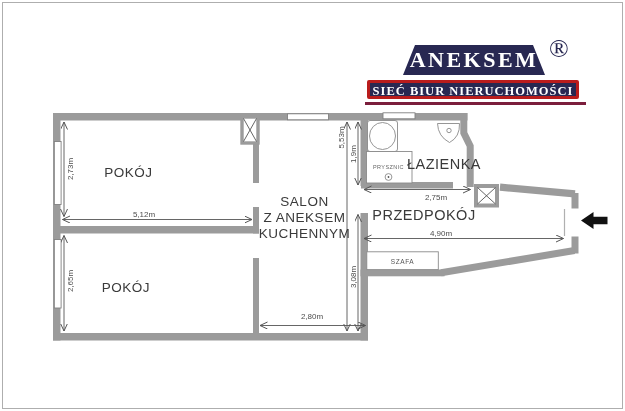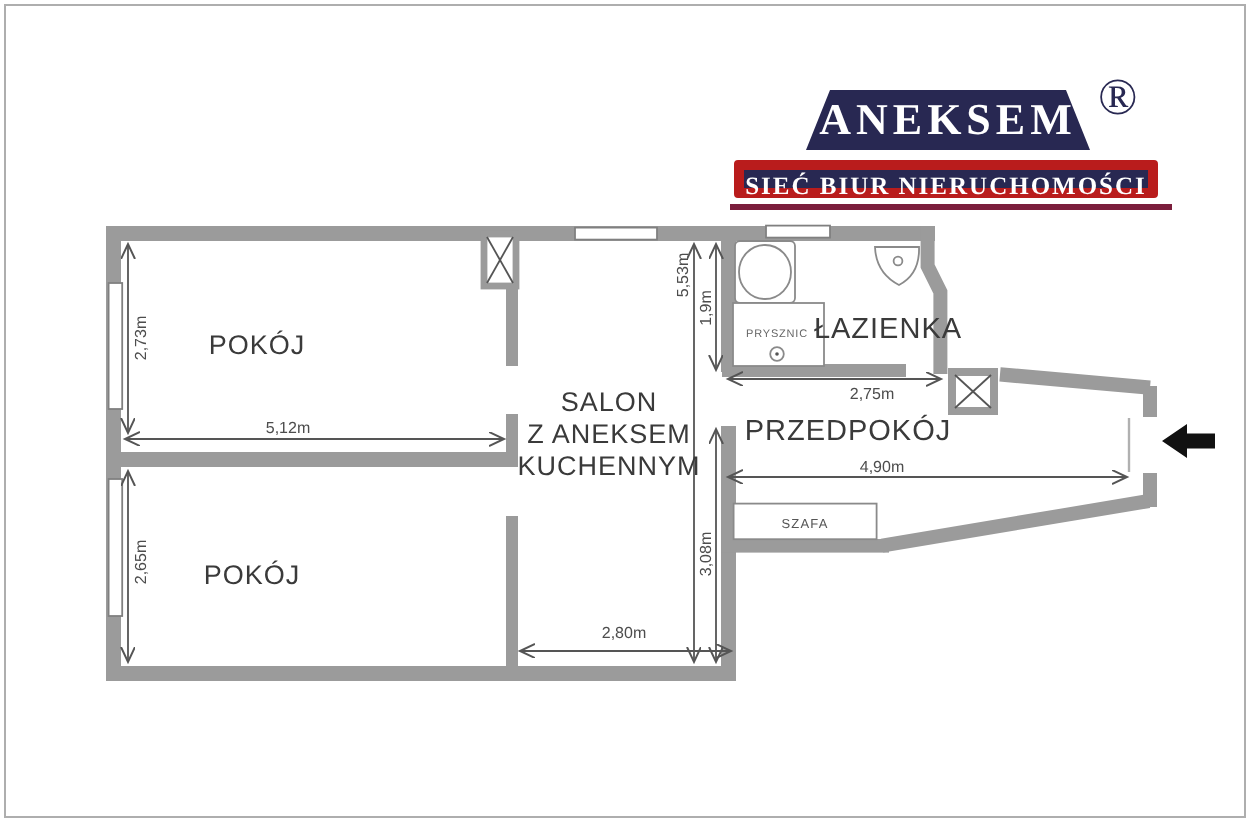--- a/index.html
+++ b/index.html
@@ -9,21 +9,21 @@
          border:1px solid #aeaeae;pointer-events:none;}
 
   
   .logo-banner{position:absolute;left:403px;top:45px;width:142px;height:30px;
      background:#282852;color:#fff;text-align:center;line-height:30px;
      font-family:"Liberation Serif",serif;font-weight:bold;font-size:22px;letter-spacing:2.5px;
      clip-path:polygon(12px 0, calc(100% - 12px) 0, 100% 100%, 0 100%);}
   .logo-rmark{position:absolute;left:549px;top:36px;color:#282852;
      font-family:"Liberation Serif",serif;font-size:26px;line-height:26px;}
   .logo-tagline{position:absolute;left:367px;top:80px;width:212px;height:19px;box-sizing:border-box;
-     background:#282852;border:5px solid #b91c1c;border-radius:2px;color:#fff;text-align:center;
+     background:#282852;border:3px solid #b91c1c;border-radius:2px;color:#fff;text-align:center;
      line-height:17px;font-family:"Liberation Serif",serif;font-weight:bold;font-size:12.5px;letter-spacing:1px;}
   .logo-redline{position:absolute;left:365px;top:101.5px;width:221px;height:3px;background:#7b1e3c;}
 
   
   .rlabel{font-family:"Liberation Sans",sans-serif;font-size:13.5px;fill:#3a3a3a;letter-spacing:0.5px;}
   .rlabel-lg{font-family:"Liberation Sans",sans-serif;font-size:14.5px;fill:#3a3a3a;letter-spacing:0.5px;}
   .dtext{font-family:"Liberation Sans",sans-serif;font-size:8px;fill:#4d4d4d;}
   .tinytext{font-family:"Liberation Sans",sans-serif;font-size:5.5px;fill:#666;letter-spacing:0.4px;}
   .szafatext{font-family:"Liberation Sans",sans-serif;font-size:6.5px;fill:#555;letter-spacing:0.6px;}
   .fixture{fill:#ffffff;stroke:#8a8a8a;stroke-width:0.9;}

